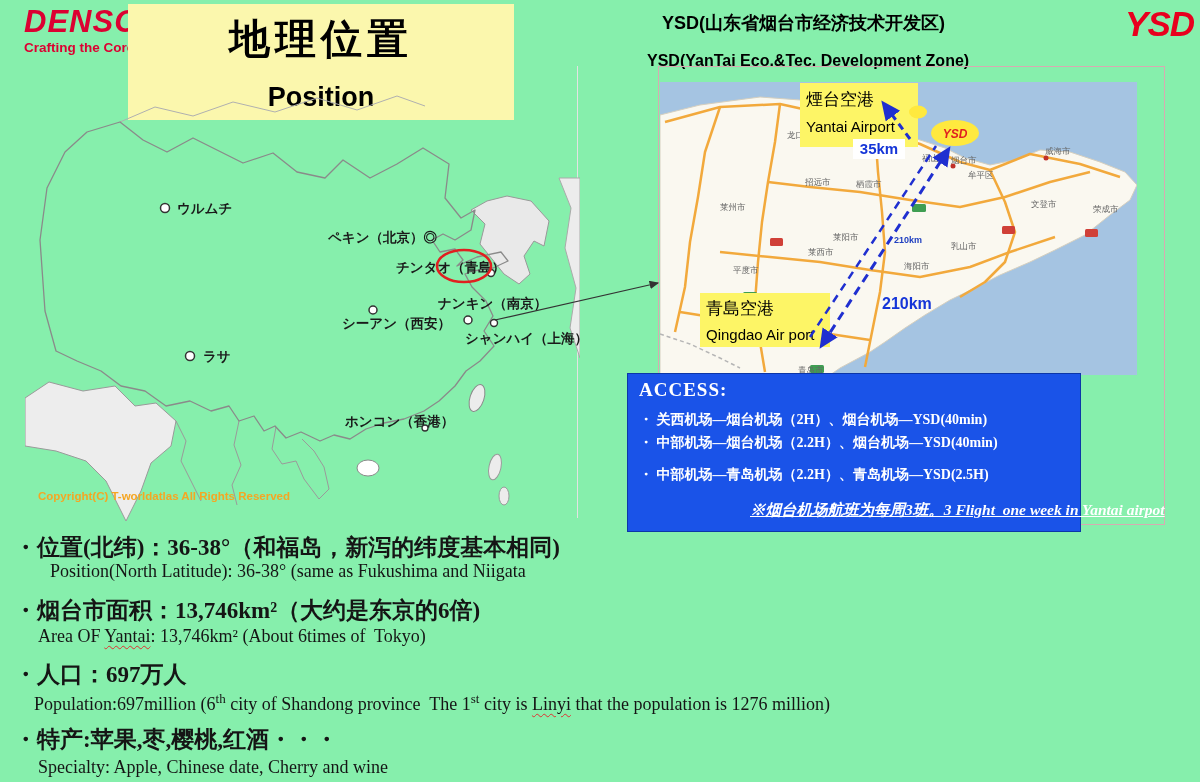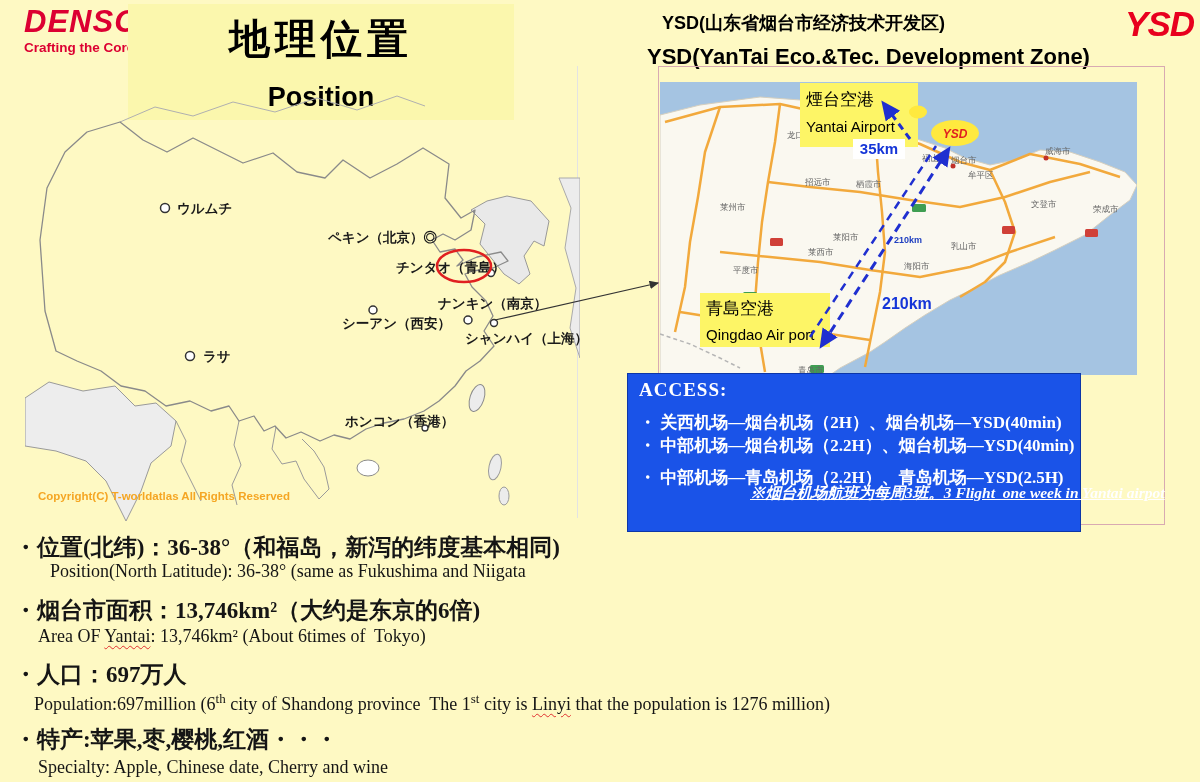--- a/index.html
+++ b/index.html
@@ -1,47 +1,47 @@
 <!DOCTYPE html>
 <html><head>
 <meta charset="utf-8">
 <style>
   html,body{margin:0;padding:0;background:#fff;}
-  .slide{position:relative;width:1200px;height:782px;background:#fef9c3;overflow:hidden;
+  .slide{position:relative;width:1200px;height:782px;background:#86efac;overflow:hidden;
          font-family:"Liberation Sans",sans-serif;color:#111;}
 
   
   .denso{position:absolute;left:24px;top:6px;color:#dc0032;}
   .denso .logo{font-style:italic;font-weight:900;font-size:31px;letter-spacing:1px;line-height:1;}
   .denso .tag{font-weight:700;font-size:13.5px;margin-top:3px;}
   .titlebox{position:absolute;left:128px;top:4px;width:386px;height:116px;background:#fbf7ad;
             display:flex;flex-direction:column;align-items:center;justify-content:center;}
   .title-cn{font-weight:900;font-size:41px;letter-spacing:5px;color:#000;}
   .title-en{font-weight:800;font-size:27px;margin-top:15px;color:#000;}
   .ysd-heading{position:absolute;left:662px;top:11px;font-size:18px;font-weight:700;color:#000;}
-  .ysd-sub{position:absolute;left:647px;top:44px;font-size:22px;font-weight:700;color:#000;}
+  .ysd-sub{position:absolute;left:647px;top:52px;font-size:16px;font-weight:700;color:#000;}
   .ysd-logo{position:absolute;left:1096px;top:4px;width:98px;text-align:right;
             font-style:italic;font-weight:900;font-size:35px;color:#e8001e;letter-spacing:-1px;}
 
   
   .right-panel-border{position:absolute;left:658px;top:66px;width:505px;height:457px;
                       border:1px solid #d8aab2;}
   .leftmap-edge{position:absolute;left:577px;top:66px;width:1px;height:452px;background:#e3e3e3;}
   svg.china{position:absolute;left:25px;top:60px;}
   svg.region{position:absolute;left:660px;top:82px;}
   svg.connector{position:absolute;left:480px;top:268px;}
   svg text{font-family:"Liberation Sans",sans-serif;}
 
   
   .access{position:absolute;left:627px;top:373px;width:454px;height:159px;background:#1a53e8;
           border:1px solid #0c36a8;color:#fff;font-family:"Liberation Serif",serif;box-sizing:border-box;}
   .access .t{position:absolute;left:11px;top:5px;font-size:19px;font-weight:700;letter-spacing:1px;}
-  .access .i{position:absolute;left:11px;font-size:17px;font-weight:700;white-space:pre;}
+  .access .i{position:absolute;left:11px;font-size:14px;font-weight:700;white-space:pre;}
   .access .i1{top:37px}.access .i2{top:60px}.access .i3{top:92px}
-  .access .note{position:absolute;left:122px;top:109px;font-size:15.5px;font-weight:700;font-style:italic;
+  .access .note{position:absolute;left:122px;top:126px;font-size:15.5px;font-weight:700;font-style:italic;
                 text-decoration:underline;white-space:pre;font-family:Liberation Serif, serif;}
 
   
   .facts div{position:absolute;white-space:pre;color:#151515;}
   .f-cn{font-family:"Liberation Serif",serif;font-weight:700;font-size:23px;}
   .f-en{font-family:"Liberation Serif",serif;font-size:18px;}
   .fl1{left:14px;top:532px}.fl2{left:50px;top:561px}
   .fl3{left:14px;top:595px}.fl4{left:38px;top:626px}
   .fl5{left:14px;top:659px}.fl6{left:34px;top:691px}
   .fl7{left:14px;top:724px}.fl8{left:38px;top:757px}

